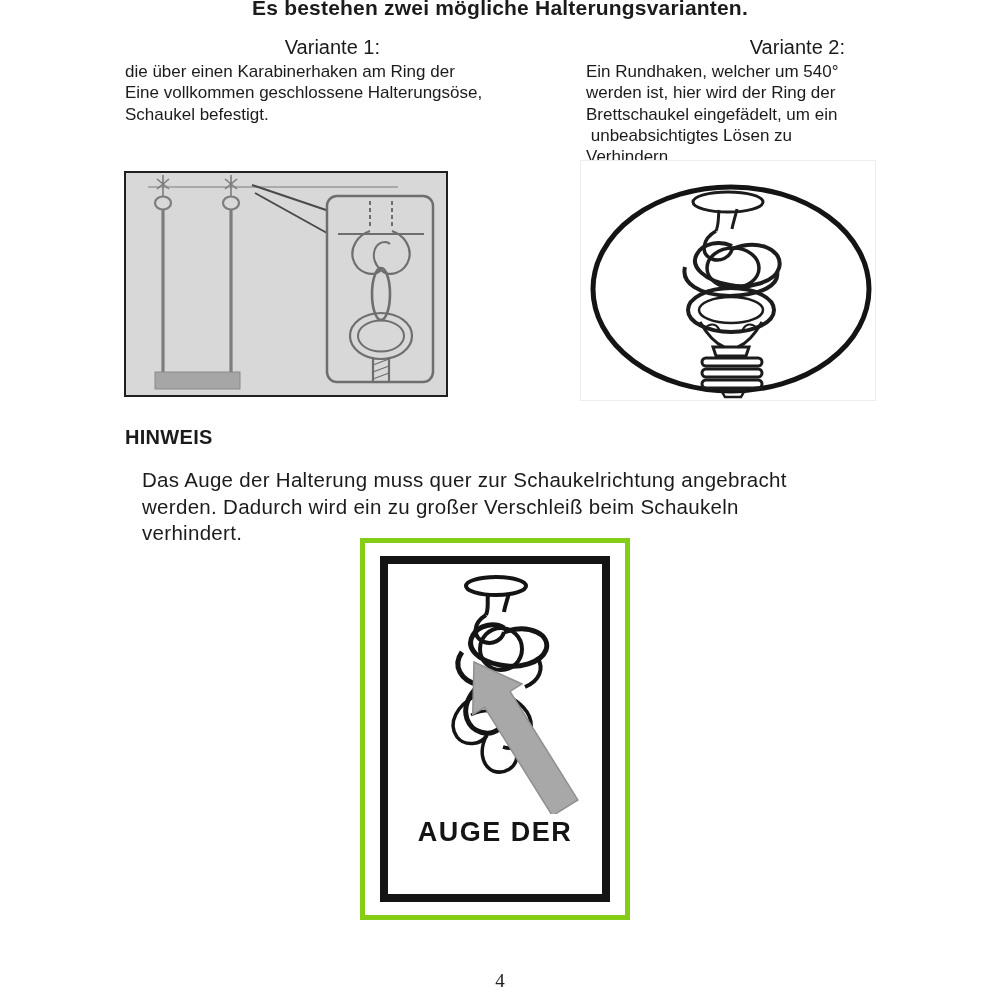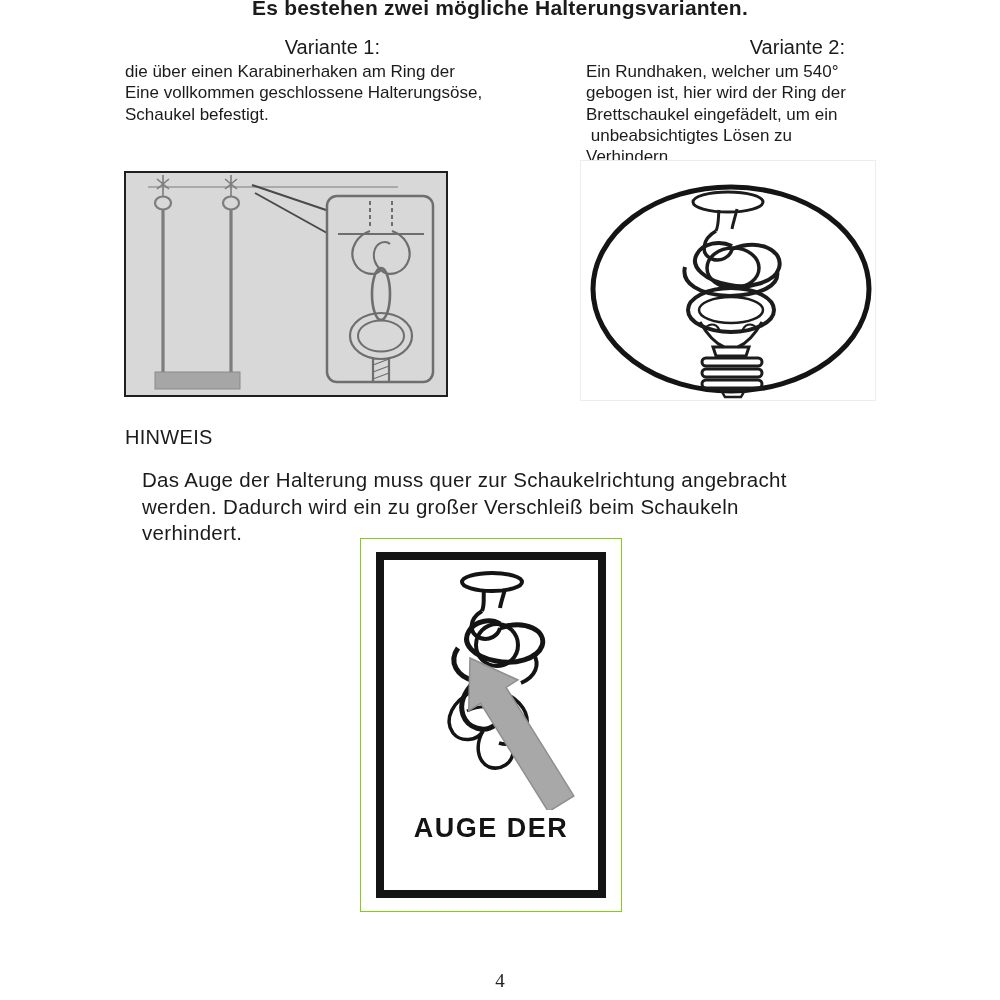--- a/index.html
+++ b/index.html
@@ -10,24 +10,24 @@
   .col-heading{font-size:20px;text-align:right;}
   .v1-heading{top:36px;left:125px;width:255px;}
   .v2-heading{top:36px;left:585px;width:260px;}
   .col-body{font-size:17px;line-height:21.3px;}
   .col-body div{white-space:pre;}
   .v1-body{top:61px;left:125px;}
   .v2-body{top:61px;left:586px;}
   .fig1{left:124px;top:171px;width:320px;height:222px;background:var(--figure_bg,#d8d8d8);
         border:2px solid #1f1f1f;}
   .fig2{left:580px;top:160px;width:294px;height:239px;background:#fff;border:1px solid #ededed;}
-  .hinweis-heading{top:426px;left:125px;font-size:20px;font-weight:normal;letter-spacing:.3px;}
+  .hinweis-heading{top:426px;left:125px;font-size:20px;font-weight:bold;letter-spacing:.3px;}
   .hinweis-body{top:467px;left:142px;font-size:20.5px;line-height:26.5px;letter-spacing:.3px;}
   .hinweis-body div{white-space:pre;}
-  .fig3{left:360px;top:538px;width:260px;height:372px;background:#fff;border:1px solid #84cc16;}
+  .fig3{left:360px;top:538px;width:260px;height:372px;background:#fff;border:5px solid #84cc16;}
   .fig3-inner{position:absolute;left:15px;top:13px;width:214px;height:330px;
               border:8px solid var(--ink_black,#141414);background:#fff;}
   .fig3-caption{position:absolute;top:251px;left:0;width:100%;text-align:center;font-weight:bold;
                 font-size:27px;line-height:34px;letter-spacing:1.5px;color:var(--ink_black,#141414);}
   .page-num{top:970px;left:0;width:1000px;text-align:center;
             font-family:"Liberation Serif",serif;font-size:19px;color:#222;}
   svg{display:block;}
 </style>
 </head>
 <body>
@@ -40,21 +40,21 @@
   <div class="abs col-heading v2-heading">Variante 2:</div>
 
   <div class="abs col-body v1-body">
     <div>die über einen Karabinerhaken am Ring der</div>
     <div>Eine vollkommen geschlossene Halterungsöse,</div>
     <div>Schaukel befestigt.</div>
   </div>
 
   <div class="abs col-body v2-body">
     <div>Ein Rundhaken, welcher um 540°</div>
-    <div>gebogen ist, hier wird der Ring der</div>
+    <div>werden ist, hier wird der Ring der</div>
     <div>Brettschaukel eingefädelt, um ein</div>
     <div> unbeabsichtigtes Lösen zu</div>
     <div>Verhindern.</div>
   </div>
 
   <div class="abs fig1">
     <svg width="320" height="222" viewBox="0 0 320 222">
 
       <line x1="22" y1="14" x2="272" y2="14" stroke="#9a9a9a" stroke-width="1.5"></line>
 

